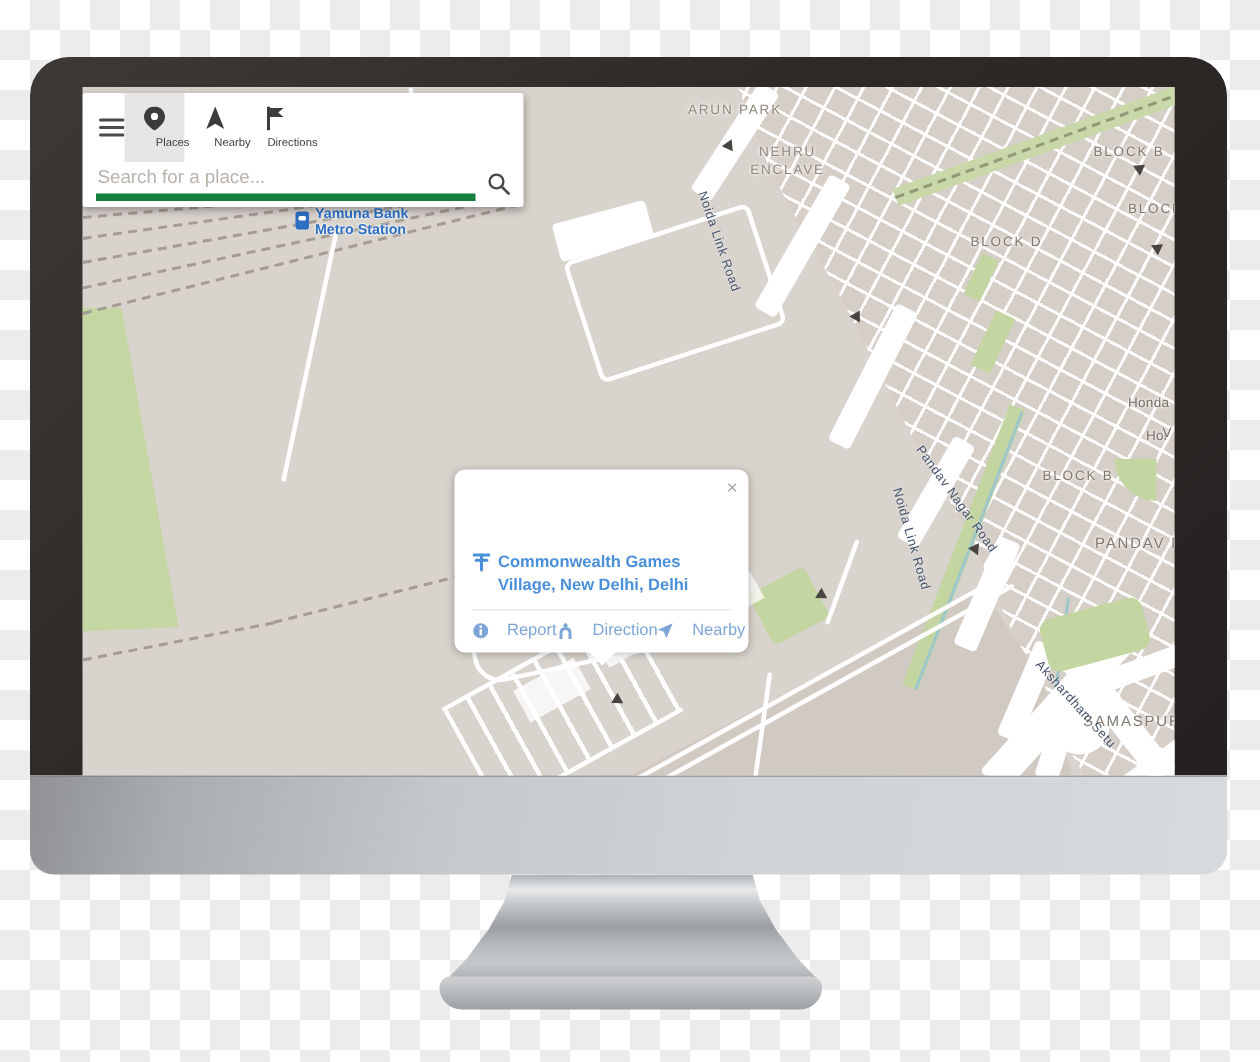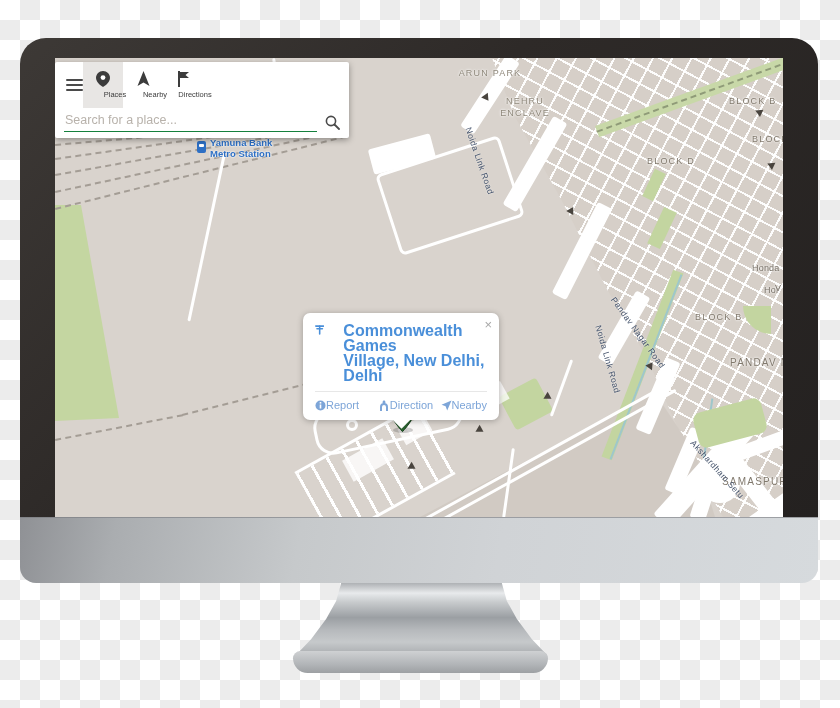--- a/index.html
+++ b/index.html
@@ -92,34 +92,34 @@
   .burger{ width:17px; margin-left:11px; cursor:pointer; }
   .burger span{ display:block; height:2.5px; background:#4a4a4a; margin:2.6px 0; border-radius:1px; }
   .logo{ margin-left:13px; font-family:"DejaVu Serif", serif; font-style:italic; font-weight:bold;
     font-size:19px; color:#e8862c; letter-spacing:.5px; flex:1; }
   .tbtn{ width:40px; height:46px; display:flex; flex-direction:column; align-items:center;
     justify-content:center; gap:3px; cursor:pointer; }
   .tbtn.active{ background:#e8e6e4; }
   .tbtn .tlabel{ font-size:7.5px; color:#3c3c3c;margin-left:24px; }
   .panel-row2{ display:flex; align-items:center; height:30px; padding:0 9px 2px 9px; }
   .search-inp{ flex:1; border:none; outline:none; background:transparent; font-size:12.5px; color:#b91c1c;
-    border-bottom:1px solid #15803d; padding:0 0 4px 1px; font-family:"Liberation Sans",sans-serif; }
+    border-bottom:5px solid #15803d; padding:0 0 4px 1px; font-family:"Liberation Sans",sans-serif; }
   .search-inp::placeholder{ color:#b8b2ab; }
   .mag{ margin-left:8px; cursor:pointer; display:flex; }
 
   
   .popup{ position:absolute; left:248px; top:255px; width:196px; background:#fff; border-radius:7px;
     box-shadow:0 1px 6px rgba(0,0,0,.28); padding:10px 12px 9px 12px; z-index:25; }
   .popup::after{ content:""; position:absolute; left:92px; bottom:-6px; width:13px; height:13px;
     background:#fff; transform:rotate(45deg); }
   .popup-close{ position:absolute; right:7px; top:5px; color:#a7a7a7; font-size:13px; line-height:13px; cursor:pointer; }
-  .popup-title{ display:flex; gap:19px; color:#4a8fd9; font-weight:bold; font-size:16px; line-height:15px; }
+  .popup-title{ display:flex; gap:5px; color:#4a8fd9; font-weight:bold; font-size:11px; line-height:15px;margin-top:45px; }
   .popup-div{ border-top:1px solid #e7e7e7; margin:8px 0 7px 0; }
   .popup-actions{ display:flex; align-items:center; gap:0; }
-  .pact{ display:flex; align-items:center; gap:0; color:#7da5d8; font-size:11px; cursor:pointer; flex:1; }
+  .pact{ display:flex; align-items:center; gap:12px; color:#7da5d8; font-size:11px; cursor:pointer; flex:1; }
   .pact svg{ flex:0 0 auto; }
 
   
   .marker-shadow{ position:absolute; left:338px; top:369px; width:20px; height:6px; border-radius:50%;
     background:rgba(60,60,60,.25); }
   .marker{ position:absolute; left:334px; top:338px; z-index:10; cursor:pointer; }
 </style>
 </head>
 <body>
 

